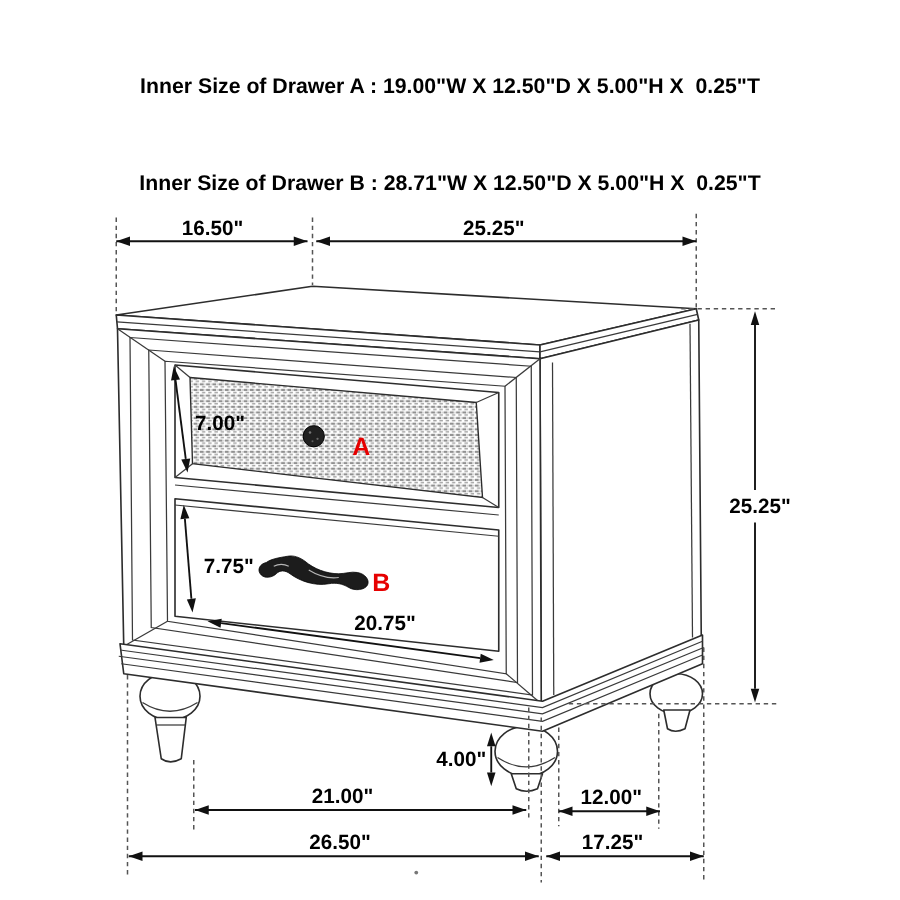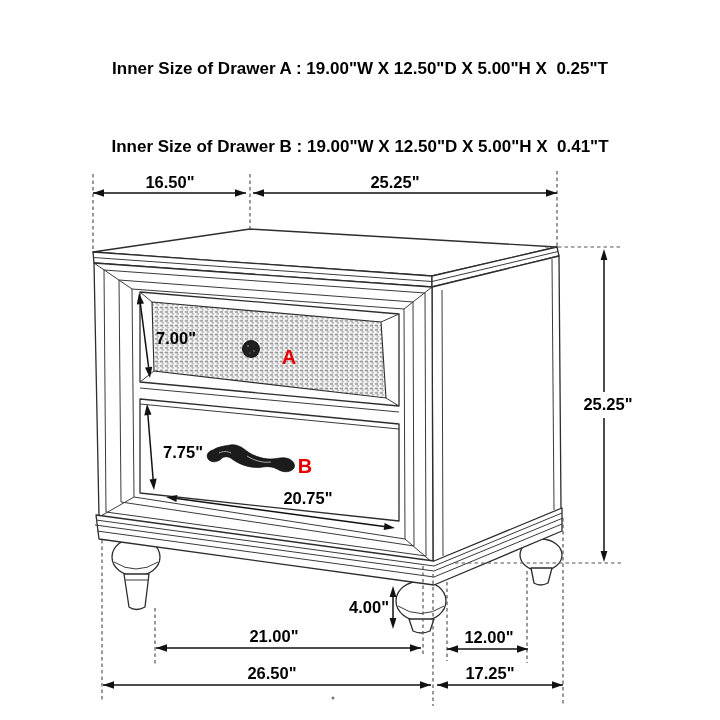--- a/index.html
+++ b/index.html
@@ -16,21 +16,21 @@
   .arr{fill:#111;stroke:none;}
   .dash{stroke:#555;stroke-width:1.2;fill:none;stroke-dasharray:3.5 3;}
 </style>
 </head>
 <body>
 
 <div id="stage">
 
   <div class="hdr">
     <div>Inner Size of Drawer A : 19.00"W X 12.50"D X 5.00"H X  0.25"T</div>
-    <div>Inner Size of Drawer B : 19.00"W X 12.50"D X 5.00"H X  0.41"T</div>
+    <div>Inner Size of Drawer B : 28.71"W X 12.50"D X 5.00"H X  0.25"T</div>
   </div>
 
   <svg width="720" height="720" viewBox="0 0 720 720">
     <defs>
       <pattern id="weave" width="5" height="4.5" patternUnits="userSpaceOnUse">
         <rect x="0" y="0.6" width="3" height="1.7" fill="#909090"></rect>
         <rect x="3.7" y="0.9" width="1" height="1.1" fill="#bdbdbd"></rect>
         <rect x="1.6" y="2.9" width="2.7" height="1.2" fill="#a3a3a3"></rect>
       </pattern>
     </defs>

